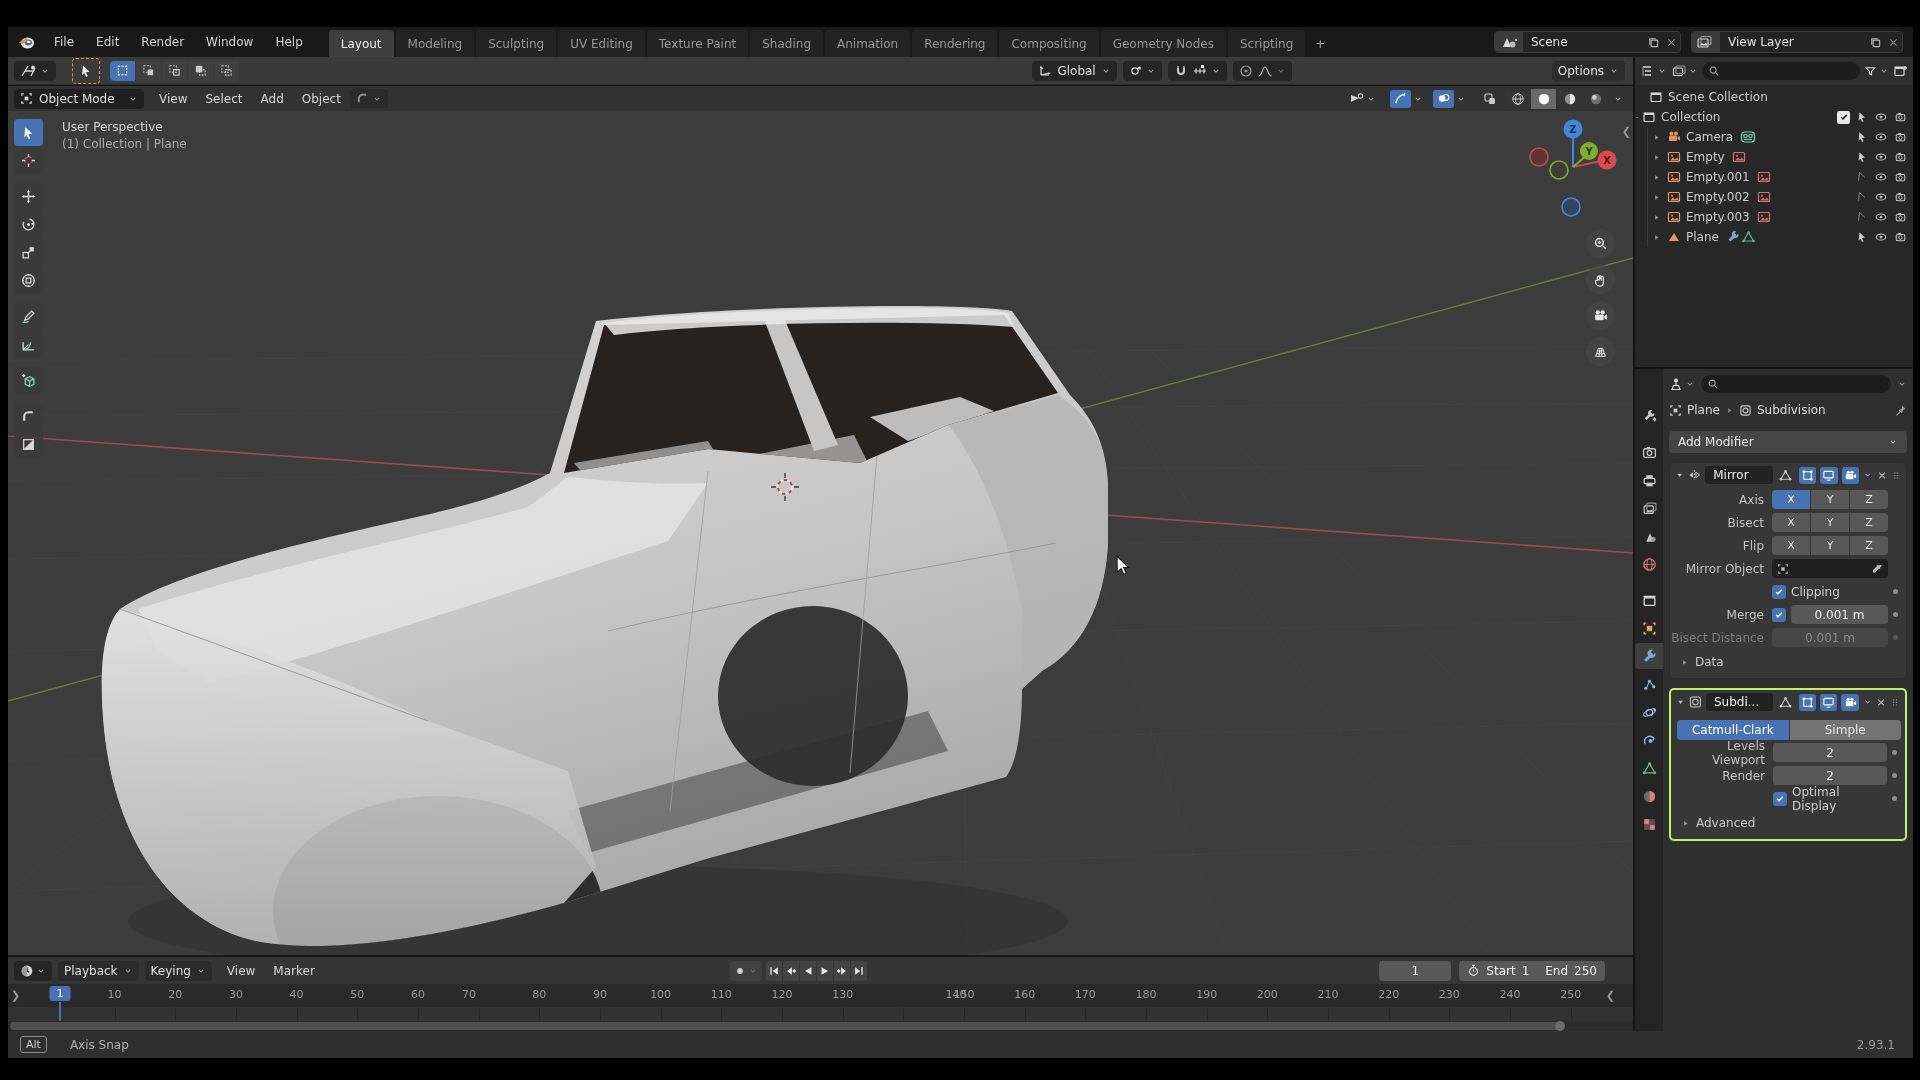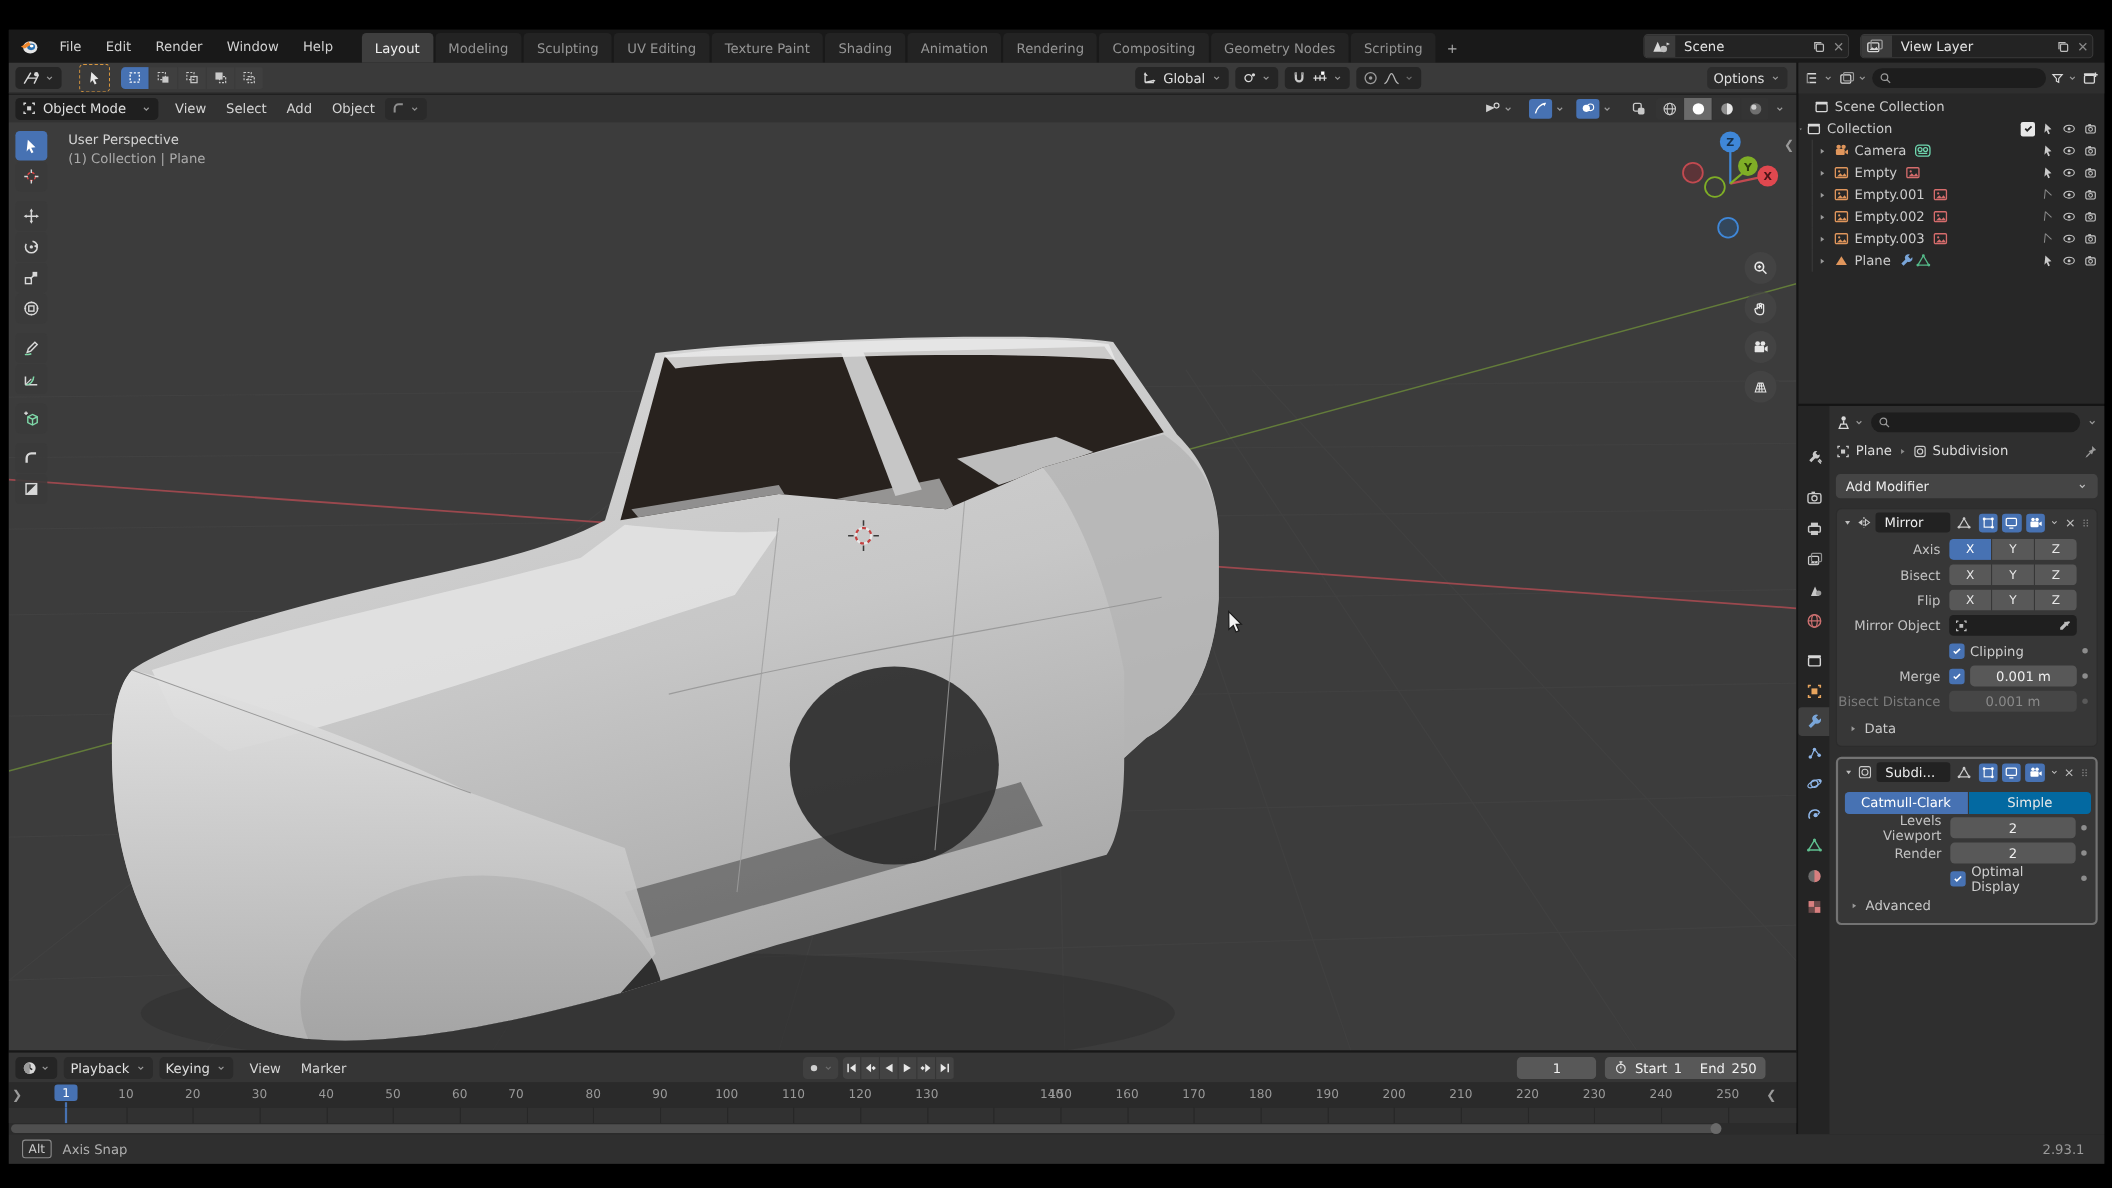--- a/index.html
+++ b/index.html
@@ -87,21 +87,21 @@
   .ptab-strip{position:absolute;left:0;top:0;width:28px;height:100%;background:#242424;display:flex;flex-direction:column;align-items:center;padding-top:34px;box-sizing:border-box;}
   .ptab{width:28px;height:26px;display:flex;align-items:center;justify-content:center;margin-bottom:2px;}
   .ptab.active{background:#3f3f3f;border-radius:3px 0 0 3px;}
   .ptab.gap{margin-top:8px;}
   .pcontent{position:absolute;left:28px;top:0;width:250px;height:100%;box-sizing:border-box;padding:4px 6px;}
   .psearch-row{display:flex;align-items:center;gap:6px;height:22px;}
   .psearch{flex:1;height:18px;background:#1d1d1d;border-radius:9px;display:flex;align-items:center;padding:0 6px;color:#888;}
   .breadcrumb{display:flex;align-items:center;height:24px;gap:5px;color:#dcdcdc;margin-top:3px;}
   .add-mod{margin-top:9px;height:22px;background:#454545;border-radius:4px;display:flex;align-items:center;padding:0 9px;color:#ececec;}
   .panel{margin-top:9px;background:#373737;border:1px solid #2c2c2c;border-radius:5px;padding-bottom:6px;}
-  .panel.sel{border:2px solid #737373;}
+  .panel.sel{border:2px solid #bef264;}
   .panel-hdr{height:24px;display:flex;align-items:center;gap:4px;padding:0 5px;}
   .mod-name{background:#222;border-radius:3px;height:18px;display:flex;align-items:center;padding:0 8px;color:#efefef;width:56px;}
   .hico{width:19px;height:17px;border-radius:3px;display:flex;align-items:center;justify-content:center;color:#c9c9c9;}
   .hico.on{background:#4772b3;color:#fff;}
   .prow{display:flex;align-items:center;height:21px;margin-top:2px;padding-right:4px;}
   .plabel{width:94px;text-align:right;padding-right:8px;color:#c3c3c3;flex:none;}
   .plabel.dim{color:#7c7c7c;}
   .pctrl{flex:1;display:flex;align-items:center;gap:5px;}
   .pdot{width:14px;display:flex;justify-content:center;}
   .pdot i{width:5px;height:5px;border-radius:50%;background:#8d8d8d;display:block;}
@@ -110,26 +110,26 @@
   .xyz div{flex:1;height:19px;background:#585858;margin-right:1px;display:flex;align-items:center;justify-content:center;color:#e8e8e8;font-size:11px;}
   .xyz div:last-child{margin-right:0;}
   .xyz div.on{background:#4772b3;color:#fff;}
   .val{flex:1;height:19px;background:#585858;border-radius:4px;display:flex;align-items:center;justify-content:center;color:#f0f0f0;}
   .val.dim{background:#464646;color:#8a8a8a;}
   .objfield{flex:1;height:19px;background:#1f1f1f;border-radius:4px;display:flex;align-items:center;padding:0 5px;color:#bbb;}
   .cb{width:14px;height:14px;border-radius:3px;background:#545454;display:flex;align-items:center;justify-content:center;flex:none;}
   .cb.on{background:#4772b3;}
   .subhdr{display:flex;align-items:center;gap:6px;color:#c9c9c9;height:20px;margin-top:4px;padding-left:10px;}
   .segment2{display:flex;margin:6px 4px 2px 6px;border-radius:4px;overflow:hidden;}
-  .segment2 div{flex:1;height:20px;background:#0369a1;display:flex;align-items:center;justify-content:center;color:#e9e9e9;margin-right:1px;}
+  .segment2 div{flex:1;height:20px;background:#737373;display:flex;align-items:center;justify-content:center;color:#e9e9e9;margin-right:1px;}
   .segment2 div:last-child{margin-right:0;}
   .segment2 div.on{background:#4772b3;color:#fff;}
 
   
-  .statusbar{position:absolute;left:0;bottom:0;width:1905px;height:27px;background:#2f2f2f;display:flex;align-items:center;padding:0 12px;box-sizing:border-box;color:#b0b0b0;}
+  .statusbar{position:absolute;left:0;bottom:0;width:1905px;height:27px;background:#2f2f2f;display:flex;align-items:center;padding:0 12px;box-sizing:border-box;color:#b0b0b0;gap:13px;}
   .key-badge{border:1px solid #8a8a8a;border-radius:3px;padding:0 5px;height:15px;display:flex;align-items:center;color:#cfcfcf;font-size:11px;margin-right:10px;}
   .version{margin-left:auto;color:#9a9a9a;padding-right:6px;}
 
   svg{display:block;}
 </style>
 </head>
 <body>
 
 <div class="stage">
 <div class="app">

